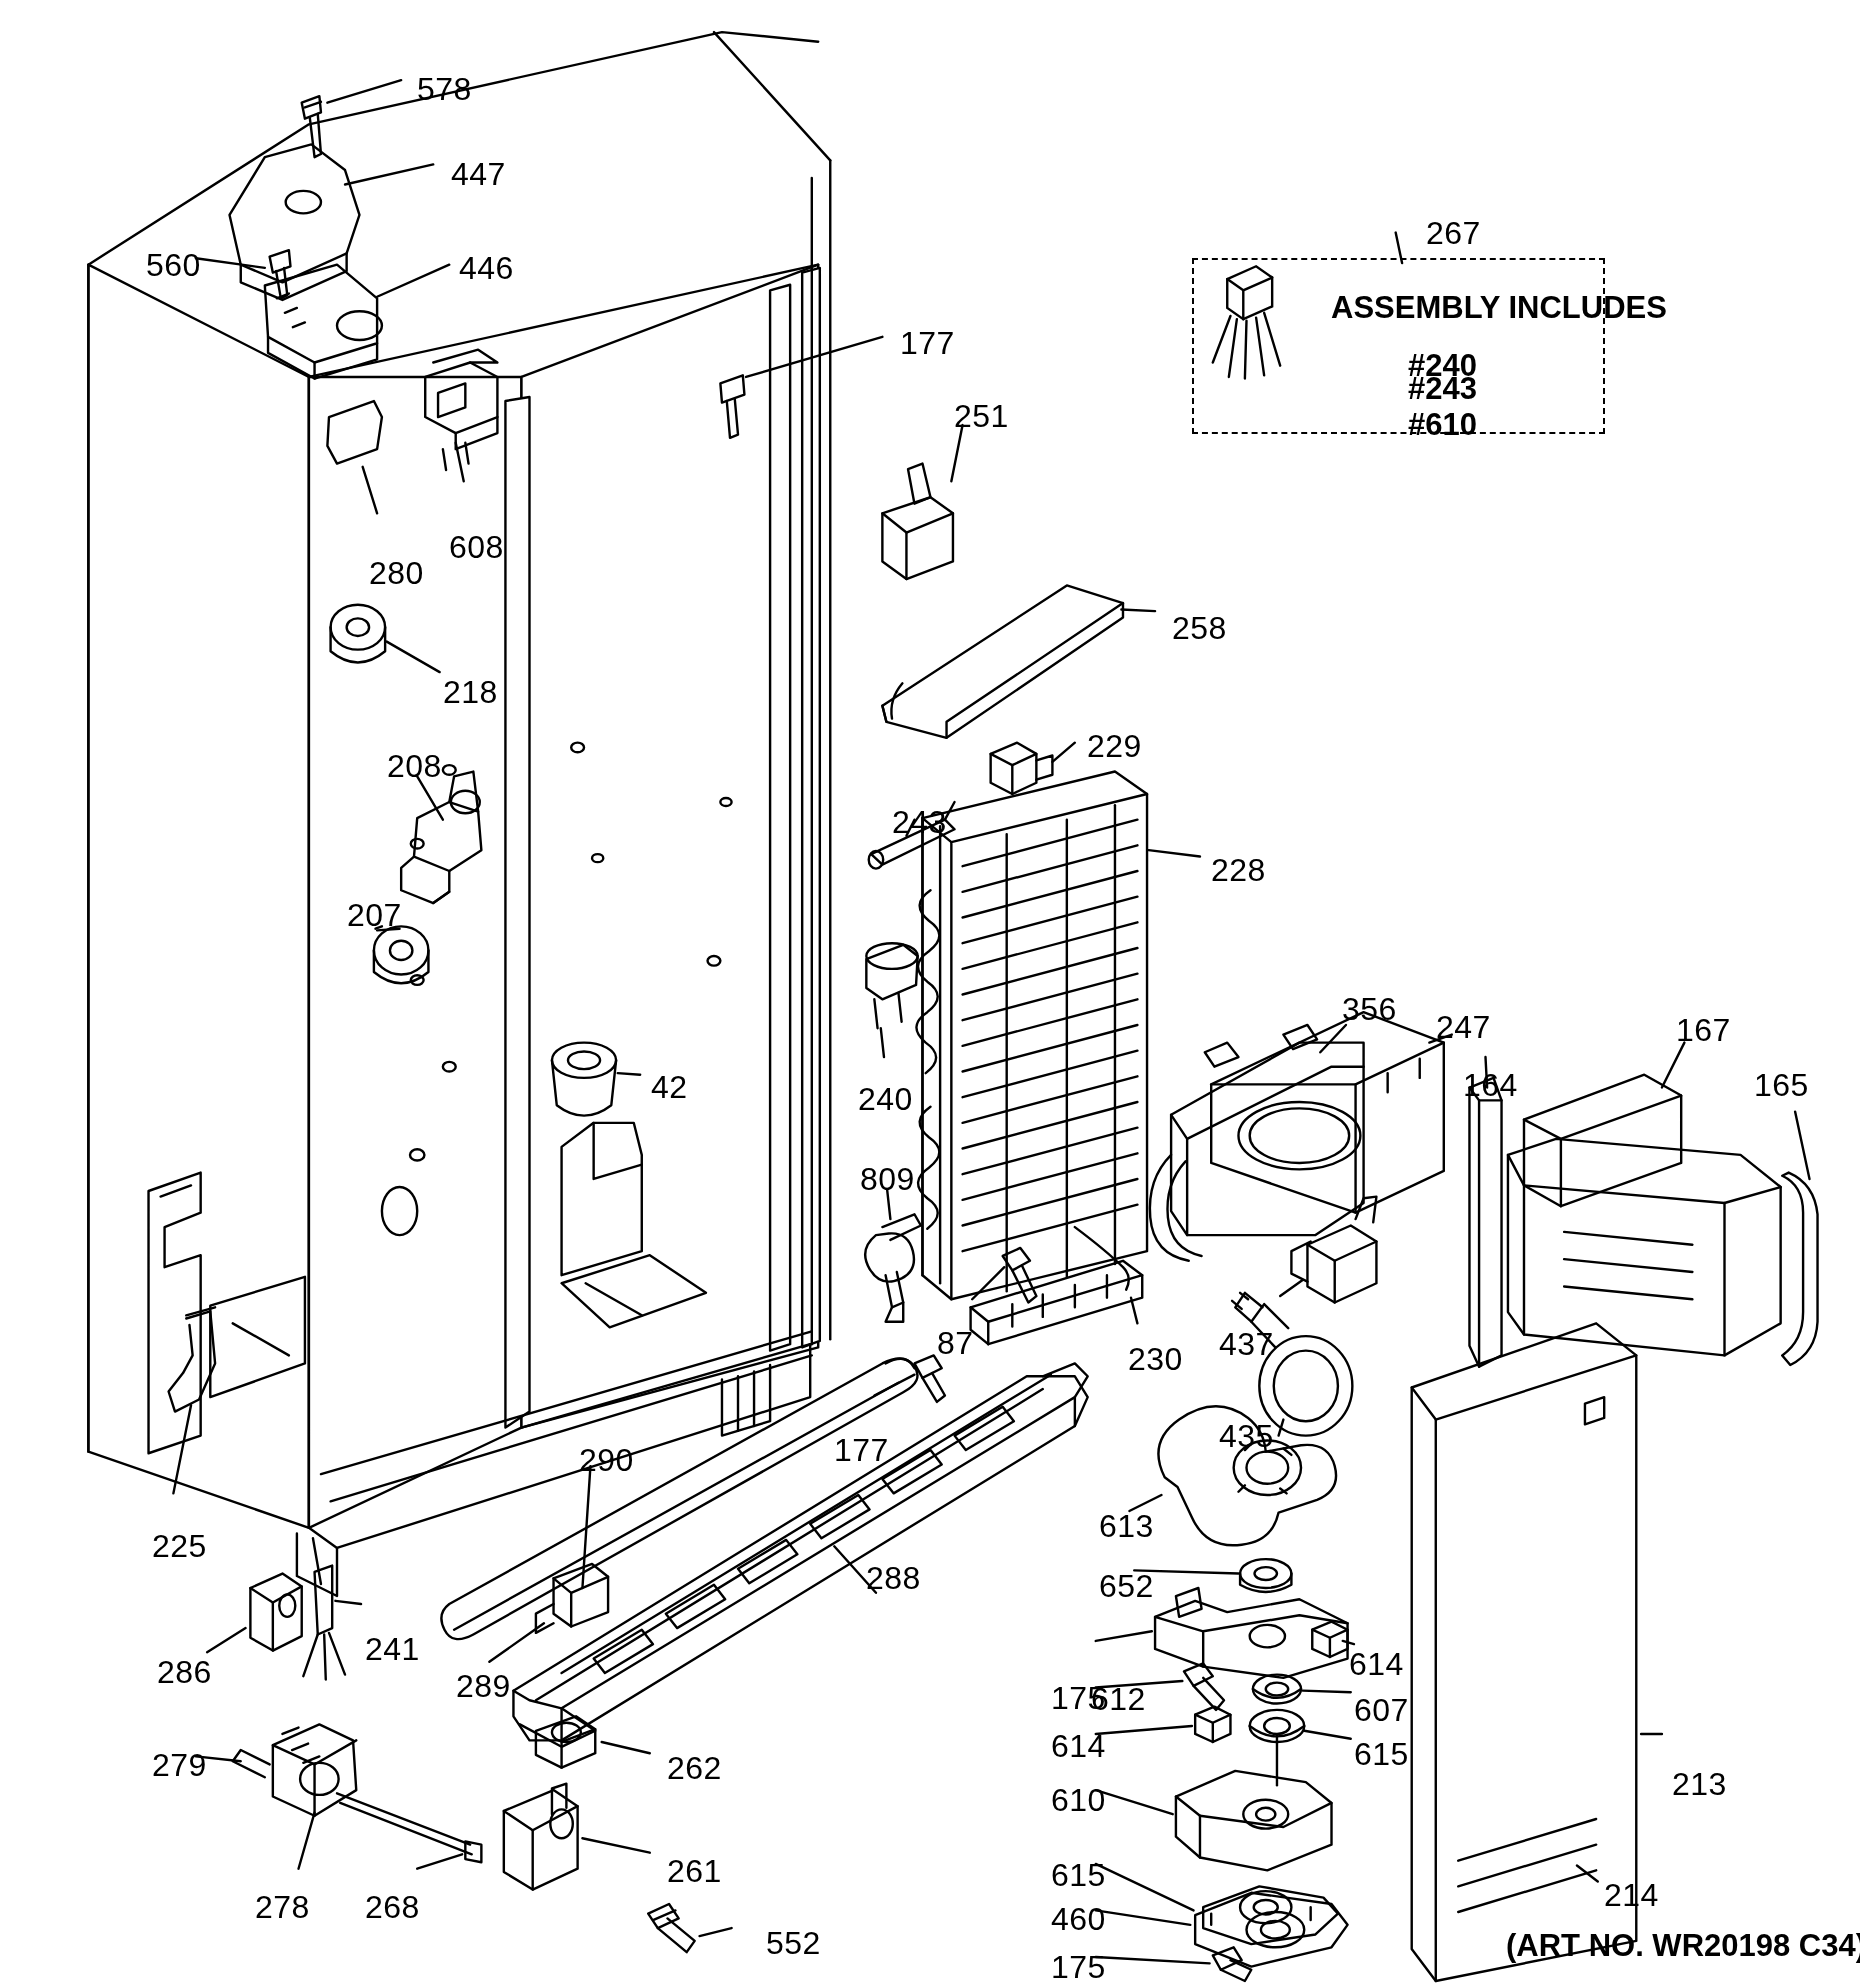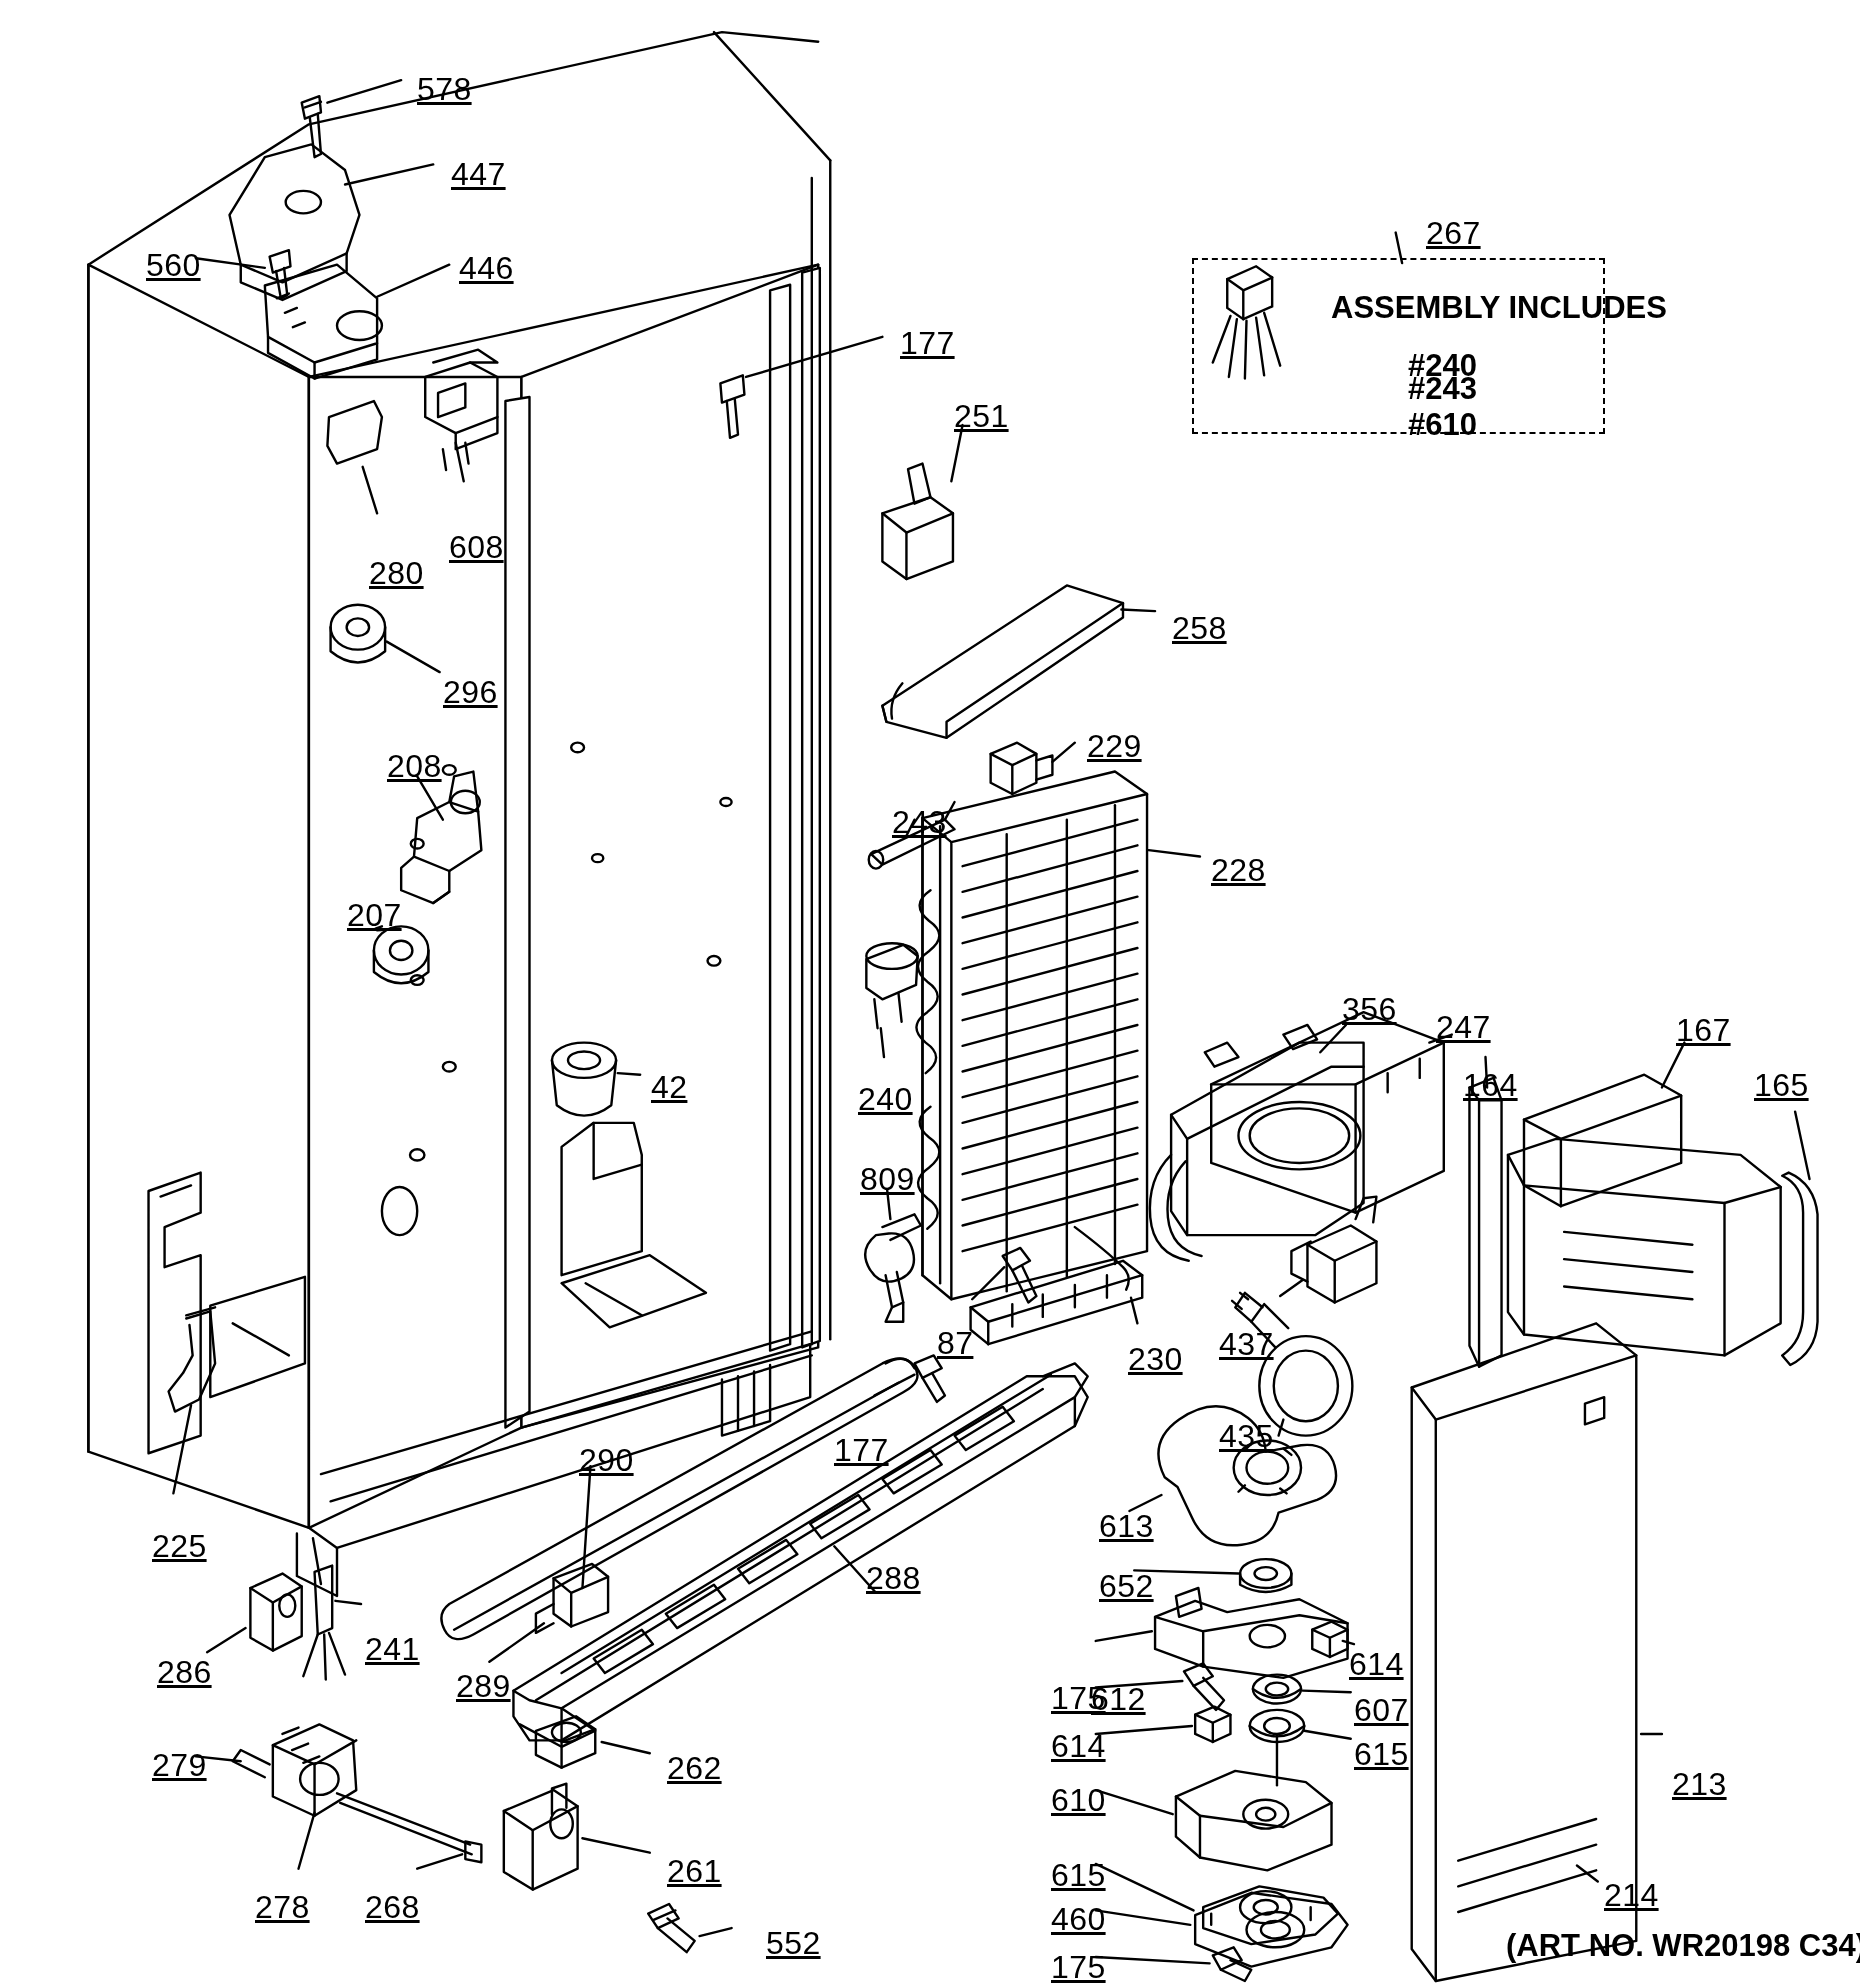--- a/index.html
+++ b/index.html
@@ -26,21 +26,20 @@
     height: 1985px;
   }
   .callout {
     position: absolute;
     font-family: "Liberation Sans", sans-serif;
     font-size: 32px;
     font-weight: 400;
     color: #000000;
     white-space: nowrap;
     letter-spacing: 0.4px;
-    text-decoration: underline;
   }
   .assy-box {
     position: absolute;
     border: 2.4px dashed #000000;
     background: transparent;
   }
   .assy-title {
     position: absolute;
     font-family: "Liberation Sans", sans-serif;
     font-weight: bold;
@@ -594,21 +593,21 @@
       <div class="callout" style="left: 417px; top: 71px;">578</div>
       <div class="callout" style="left: 451px; top: 156px;">447</div>
       <div class="callout" style="left: 146px; top: 247px;">560</div>
       <div class="callout" style="left: 459px; top: 250px;">446</div>
       <div class="callout" style="left: 900px; top: 325px;">177</div>
       <div class="callout" style="left: 954px; top: 398px;">251</div>
       <div class="callout" style="left: 1426px; top: 215px;">267</div>
       <div class="callout" style="left: 449px; top: 529px;">608</div>
       <div class="callout" style="left: 369px; top: 555px;">280</div>
       <div class="callout" style="left: 1172px; top: 610px;">258</div>
-      <div class="callout" style="left: 443px; top: 674px;">296</div>
+      <div class="callout" style="left: 443px; top: 674px;">218</div>
       <div class="callout" style="left: 1087px; top: 728px;">229</div>
       <div class="callout" style="left: 892px; top: 804px;">243</div>
       <div class="callout" style="left: 387px; top: 748px;">208</div>
       <div class="callout" style="left: 1211px; top: 852px;">228</div>
       <div class="callout" style="left: 347px; top: 897px;">207</div>
       <div class="callout" style="left: 1342px; top: 991px;">356</div>
       <div class="callout" style="left: 1436px; top: 1009px;">247</div>
       <div class="callout" style="left: 1676px; top: 1012px;">167</div>
       <div class="callout" style="left: 1463px; top: 1067px;">164</div>
       <div class="callout" style="left: 1754px; top: 1067px;">165</div>

